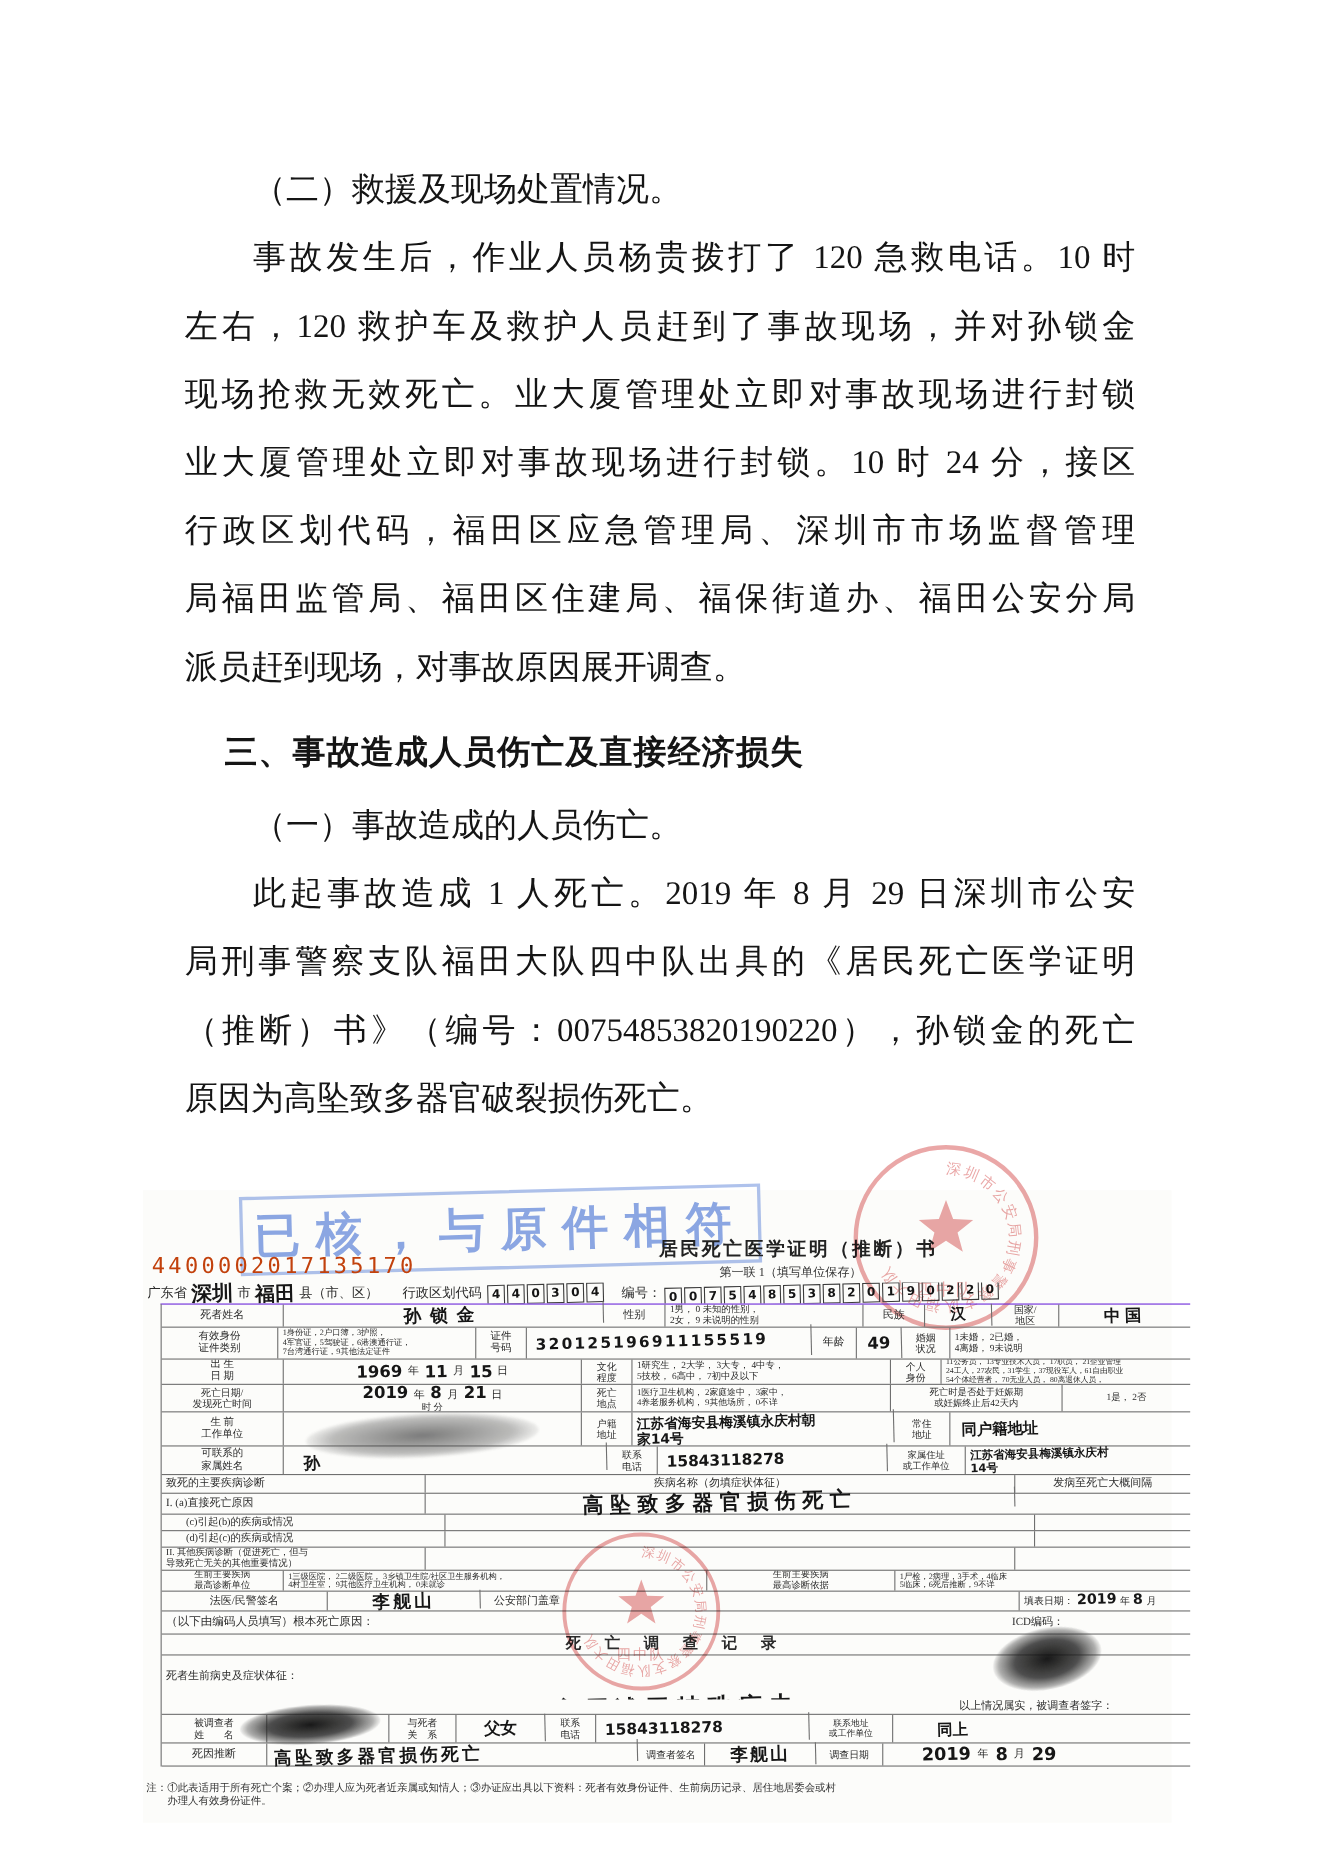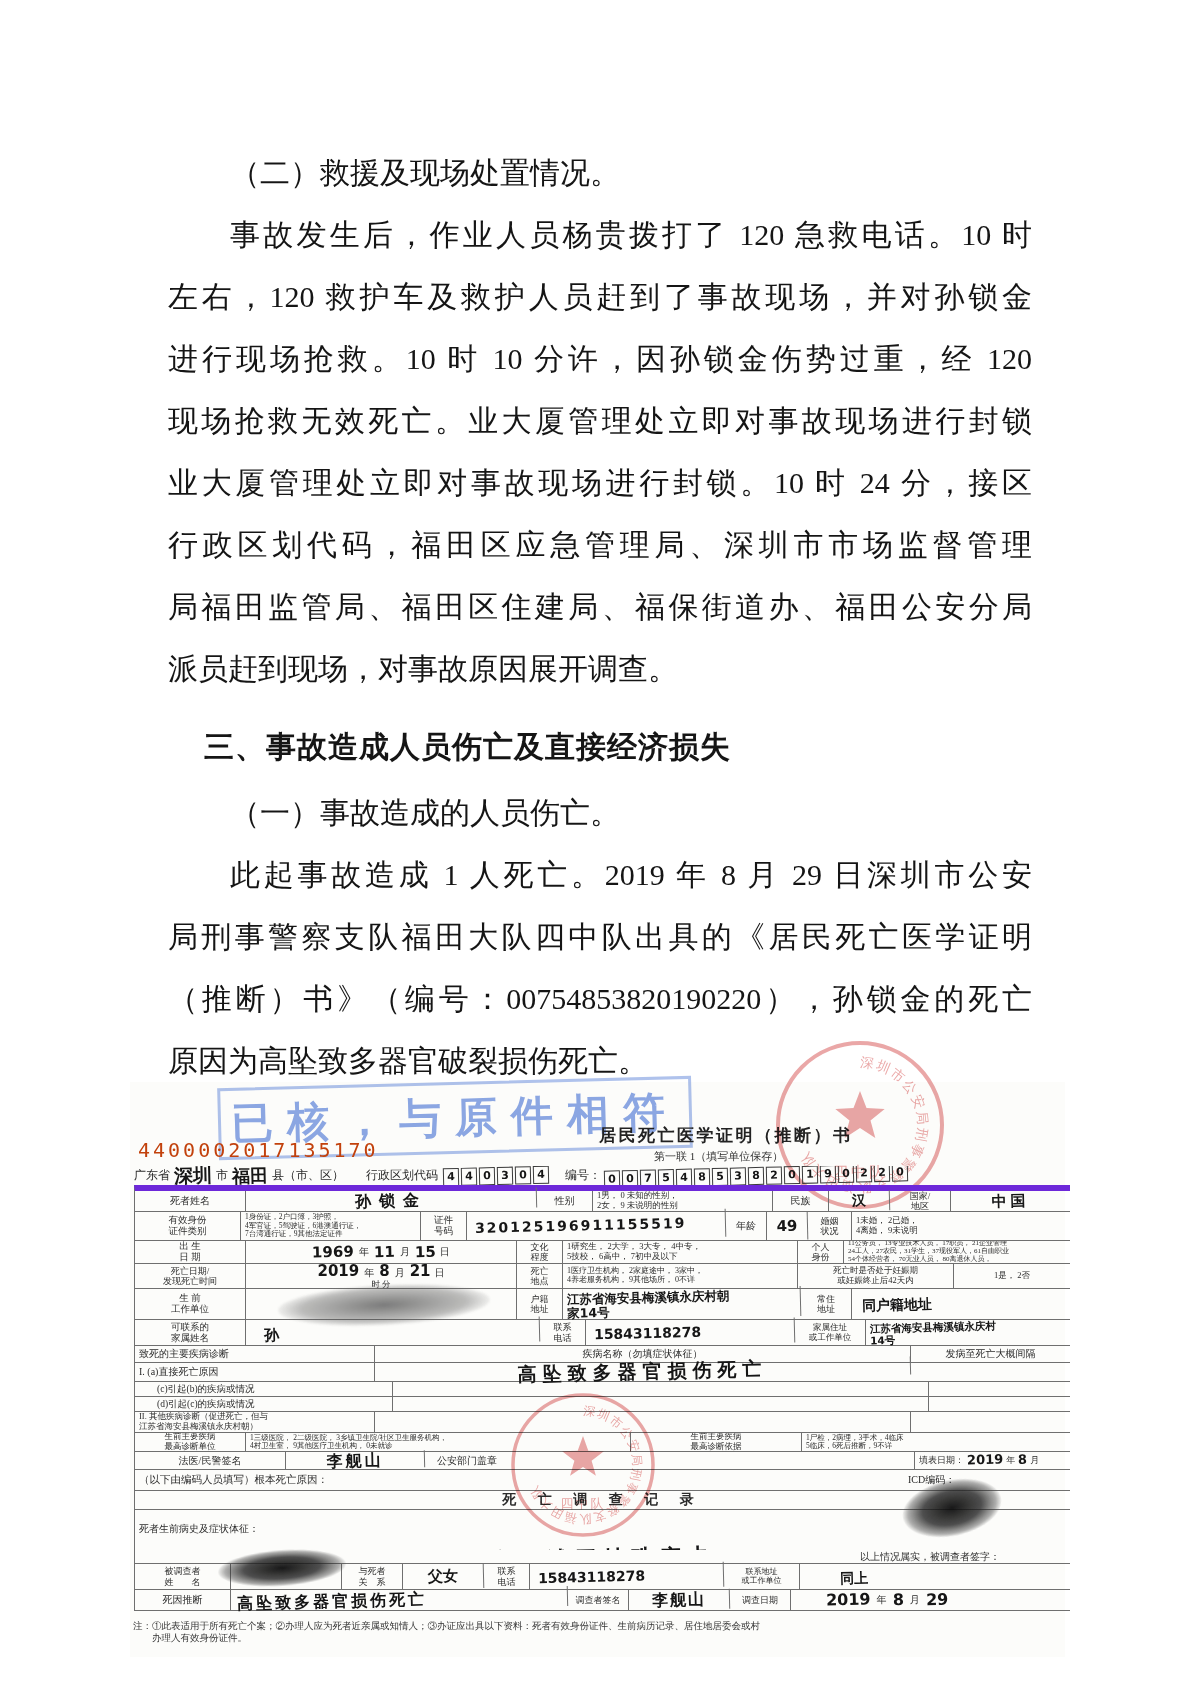--- a/index.html
+++ b/index.html
@@ -31,21 +31,21 @@
       background:radial-gradient(ellipse at 50% 50%,rgba(55,55,55,.9) 0%,rgba(90,90,90,.55) 55%,transparent 75%);}
 
   .region{left:4px;top:84px;width:931px;height:19px;display:flex;align-items:center;white-space:nowrap;
           overflow:hidden;font-size:12px;color:#2a2a2a;}
   .region > *{flex-shrink:0;}
   .digit-box{display:inline-block;width:14px;height:16px;border:1.5px solid #3a3a3a;margin-right:2px;
              font-family:"DejaVu Sans",sans-serif;font-weight:700;font-size:11px;line-height:16px;
              text-align:center;color:#141414;}
   .boxes{display:inline-block;white-space:nowrap;}
 
-  .grid{position:absolute;left:4px;top:103px;width:935px;border-top:6px solid #6d28d9;border-left:1px solid #6f6f6f;}
+  .grid{position:absolute;left:16px;top:103px;width:935px;border-top:1px solid #6d28d9;border-left:1px solid #6f6f6f;}
   .row{display:flex;border-bottom:1px solid #6f6f6f;}
   .cell{border-right:1px solid #6f6f6f;height:auto;display:flex;align-items:center;justify-content:center;
         overflow:hidden;text-align:center;flex-shrink:0;white-space:pre-line;line-height:1.12;
         position:relative;color:#2b2b2b;}
   .cell.last{border-right:none;flex:1 1 auto;}
   .cell.noborder{border-right:none;}
   .lbl{font-size:10px;}
   .sm{font-size:8.5px;}
   .xs{font-size:7.5px;}
   .left{justify-content:flex-start;text-align:left;padding-left:4px;}
@@ -54,21 +54,20 @@
         overflow:hidden;height:28px;}
   .survey-title{font-weight:bold;font-size:14px;letter-spacing:9px;}
 </style>
 </head>
 <body>
 
 <div class="doc">
   <div class="docline first lastl">（二）救援及现场处置情况。</div>
   <div class="docline first">事故发生后，作业人员杨贵拨打了 120 急救电话。10 时</div>
   <div class="docline">左右，120 救护车及救护人员赶到了事故现场，并对孙锁金</div>
-  <div class="docline">进行现场抢救。10 时 10 分许，因孙锁金伤势过重，经 120</div>
   <div class="docline">现场抢救无效死亡。业大厦管理处立即对事故现场进行封锁</div>
   <div class="docline">业大厦管理处立即对事故现场进行封锁。10 时 24 分，接区</div>
   <div class="docline">行政区划代码，福田区应急管理局、深圳市市场监督管理</div>
   <div class="docline">局福田监管局、福田区住建局、福保街道办、福田公安分局</div>
   <div class="docline lastl">派员赶到现场，对事故原因展开调查。</div>
   <div class="heading">三、事故造成人员伤亡及直接经济损失</div>
   <div class="docline first lastl">（一）事故造成的人员伤亡。</div>
   <div class="docline first">此起事故造成 1 人死亡。2019 年 8 月 29 日深圳市公安</div>
   <div class="docline">局刑事警察支队福田大队四中队出具的《居民死亡医学证明</div>
   <div class="docline">（推断）书》（编号：00754853820190220），孙锁金的死亡</div>
@@ -213,21 +212,21 @@
       <div class="cell last"></div>
     </div>
     <div class="row" style="height:14px">
       <div class="cell lbl left" style="width:235px;padding-left:22px;font-size:9.5px;">(d)引起(c)的疾病或情况</div>
       <div class="cell" style="width:535px"></div>
       <div class="cell last"></div>
     </div>
 
     <div class="row" style="height:20px">
       <div class="cell sm left" style="width:235px">II. 其他疾病诊断（促进死亡，但与
-江苏省海安县梅溪镇永庆村朝）</div>
+导致死亡无关的其他重要情况）</div>
       <div class="cell" style="width:535px"></div>
       <div class="cell last"></div>
     </div>
 
     <div class="row" style="height:18px">
       <div class="cell" style="width:110px;font-size:8.5px;">生前主要疾病
 最高诊断单位</div>
       <div class="cell xs left" style="width:380px">1三级医院，  2二级医院，  3乡镇卫生院/社区卫生服务机构，
 4村卫生室，  9其他医疗卫生机构，  0未就诊</div>
       <div class="cell" style="width:170px;font-size:8.5px;">生前主要疾病

